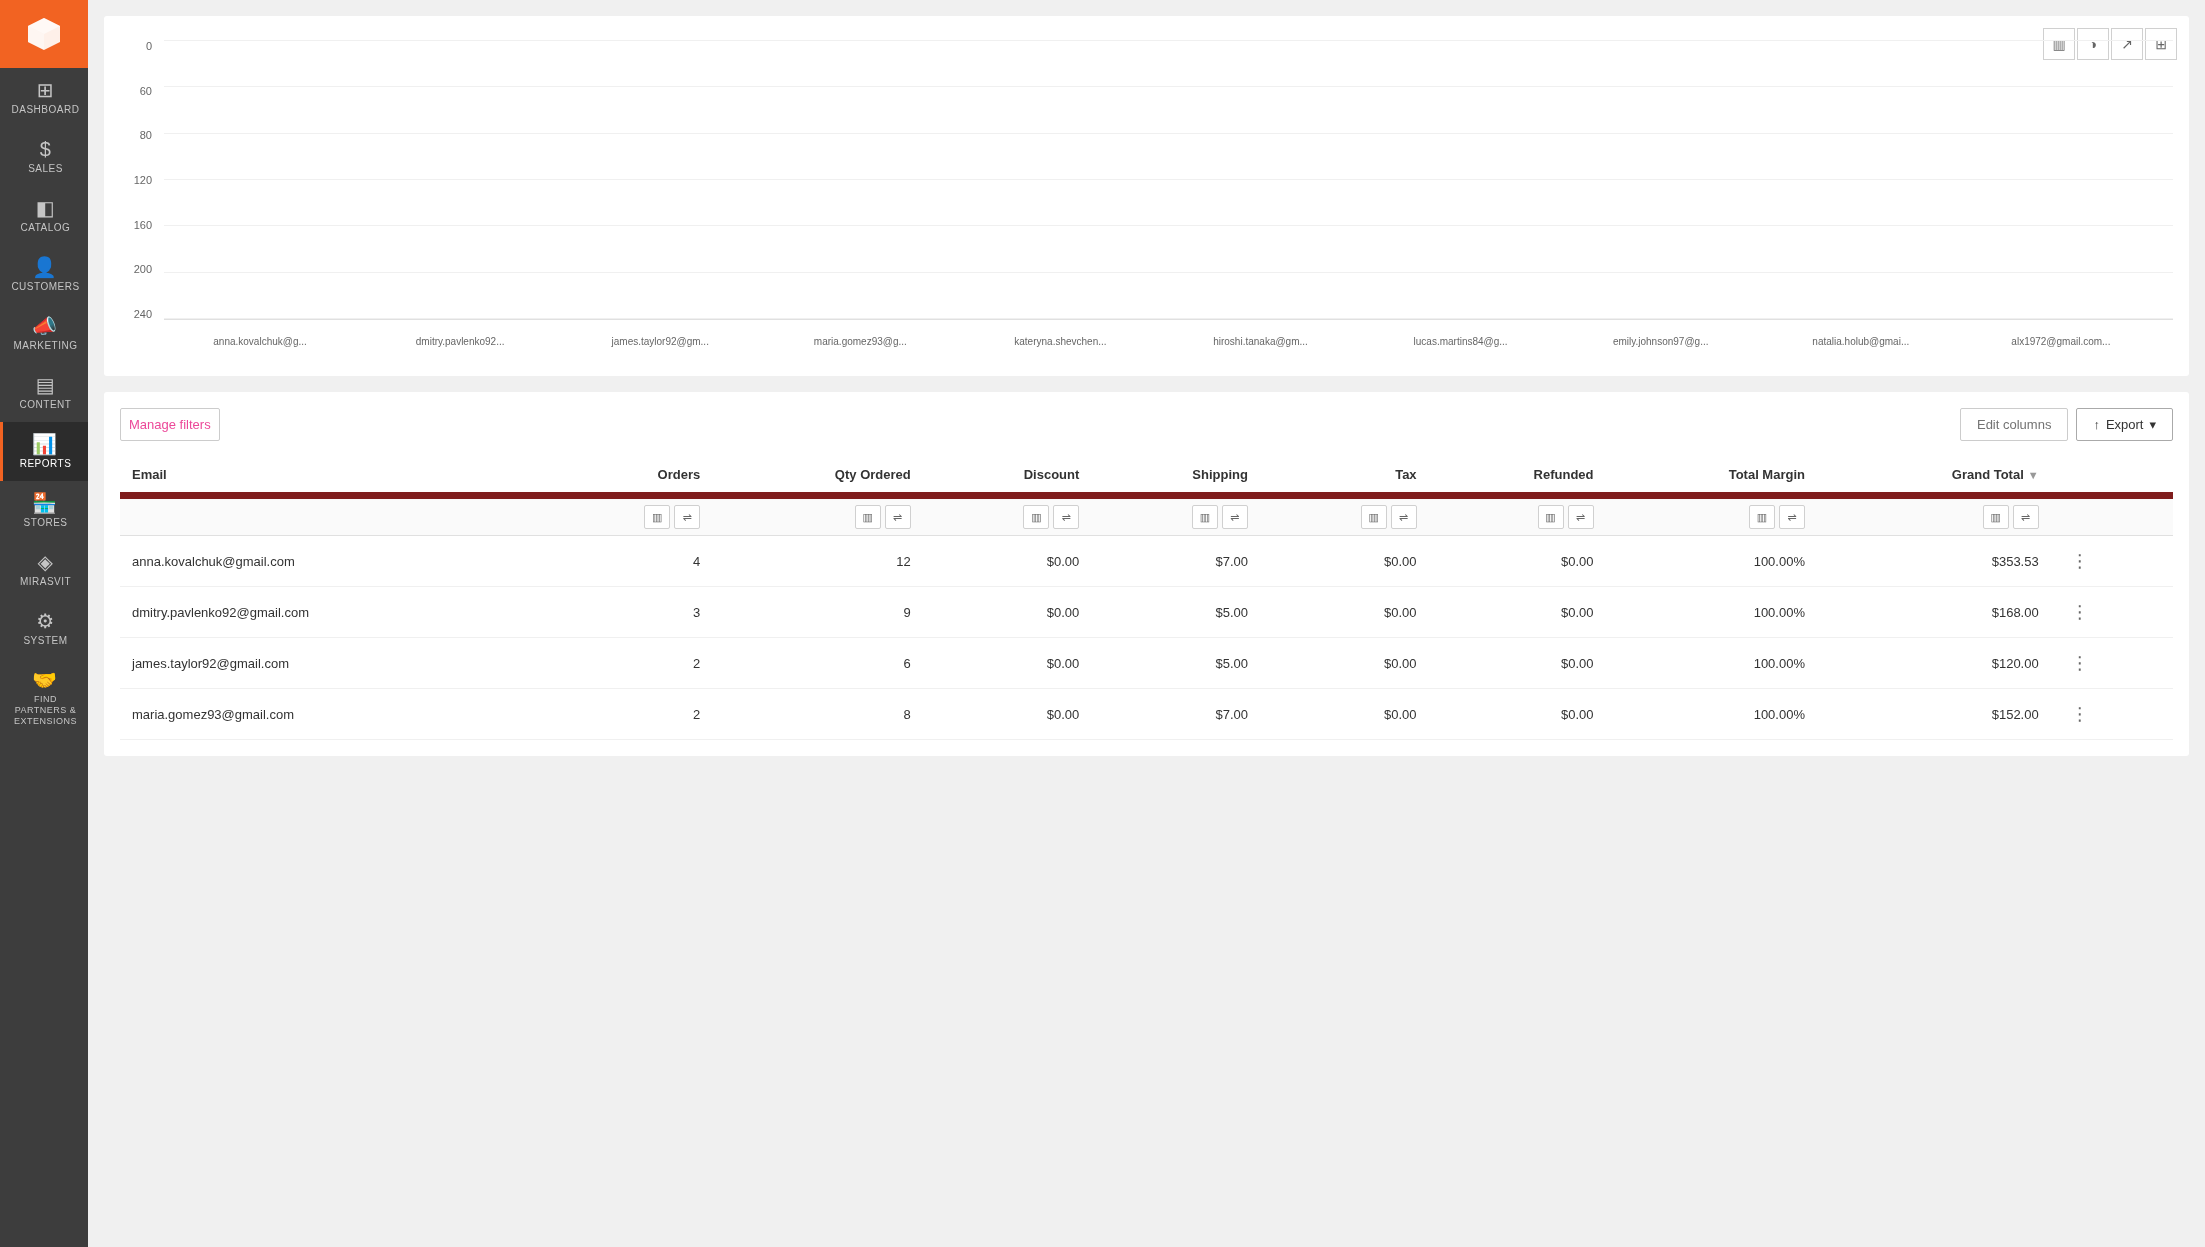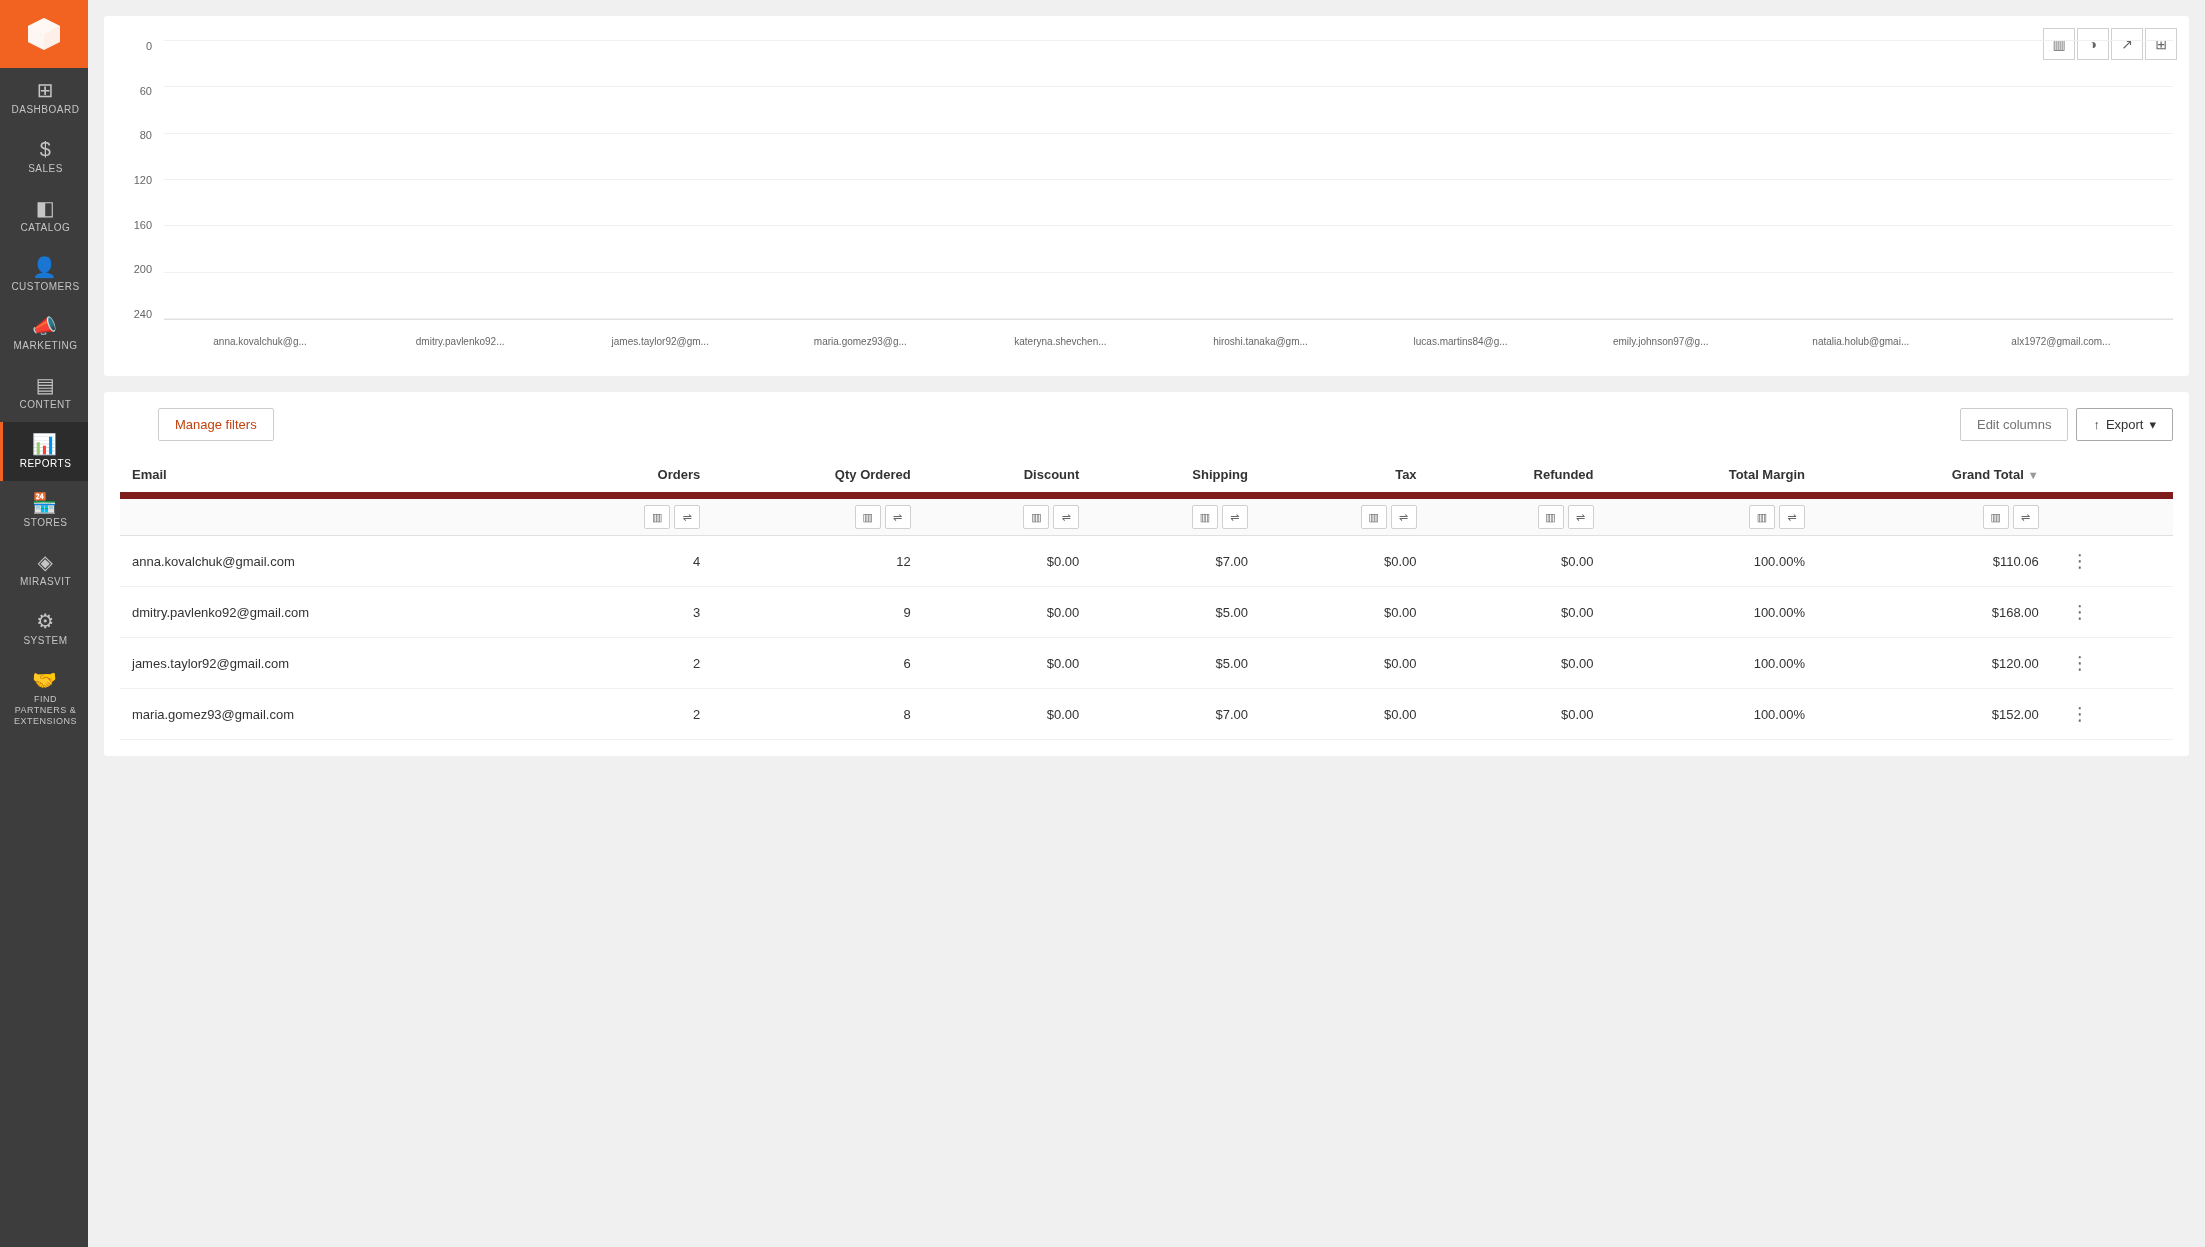--- a/index.html
+++ b/index.html
@@ -165,28 +165,27 @@
       border-radius: 3px;
       padding: 16px;
     }
     .table-toolbar {
       display: flex;
       align-items: center;
       justify-content: space-between;
       margin-bottom: 16px;
     }
     .manage-filters-btn {
-      padding: 8px 16px;
+      padding: 8px 8px;
       border: 1px solid #ccc;
       background: #fff;
       cursor: pointer;
       font-size: 13px;
-      color: #c2410c;
+      color: #ec4899;
       border-radius: 2px;
-      margin-left: 38px;
     }
     .table-right-actions { display: flex; gap: 8px; }
     .edit-columns-btn {
       padding: 8px 16px;
       border: 1px solid #ccc;
       background: #fff;
       cursor: pointer;
       font-size: 13px;
       color: #737373;
       border-radius: 2px;
@@ -522,21 +521,21 @@
       <tbody id="table-body">
       <tr>
             <td>anna.kovalchuk@gmail.com</td>
             <td class="numeric">4</td>
             <td class="numeric">12</td>
             <td class="numeric">$0.00</td>
             <td class="numeric">$7.00</td>
             <td class="numeric">$0.00</td>
             <td class="numeric">$0.00</td>
             <td class="numeric">100.00%</td>
-            <td class="numeric">$110.06</td>
+            <td class="numeric">$353.53</td>
             <td><button class="row-actions-btn">⋮</button></td>
           </tr>
           <tr>
             <td>dmitry.pavlenko92@gmail.com</td>
             <td class="numeric">3</td>
             <td class="numeric">9</td>
             <td class="numeric">$0.00</td>
             <td class="numeric">$5.00</td>
             <td class="numeric">$0.00</td>
             <td class="numeric">$0.00</td>

